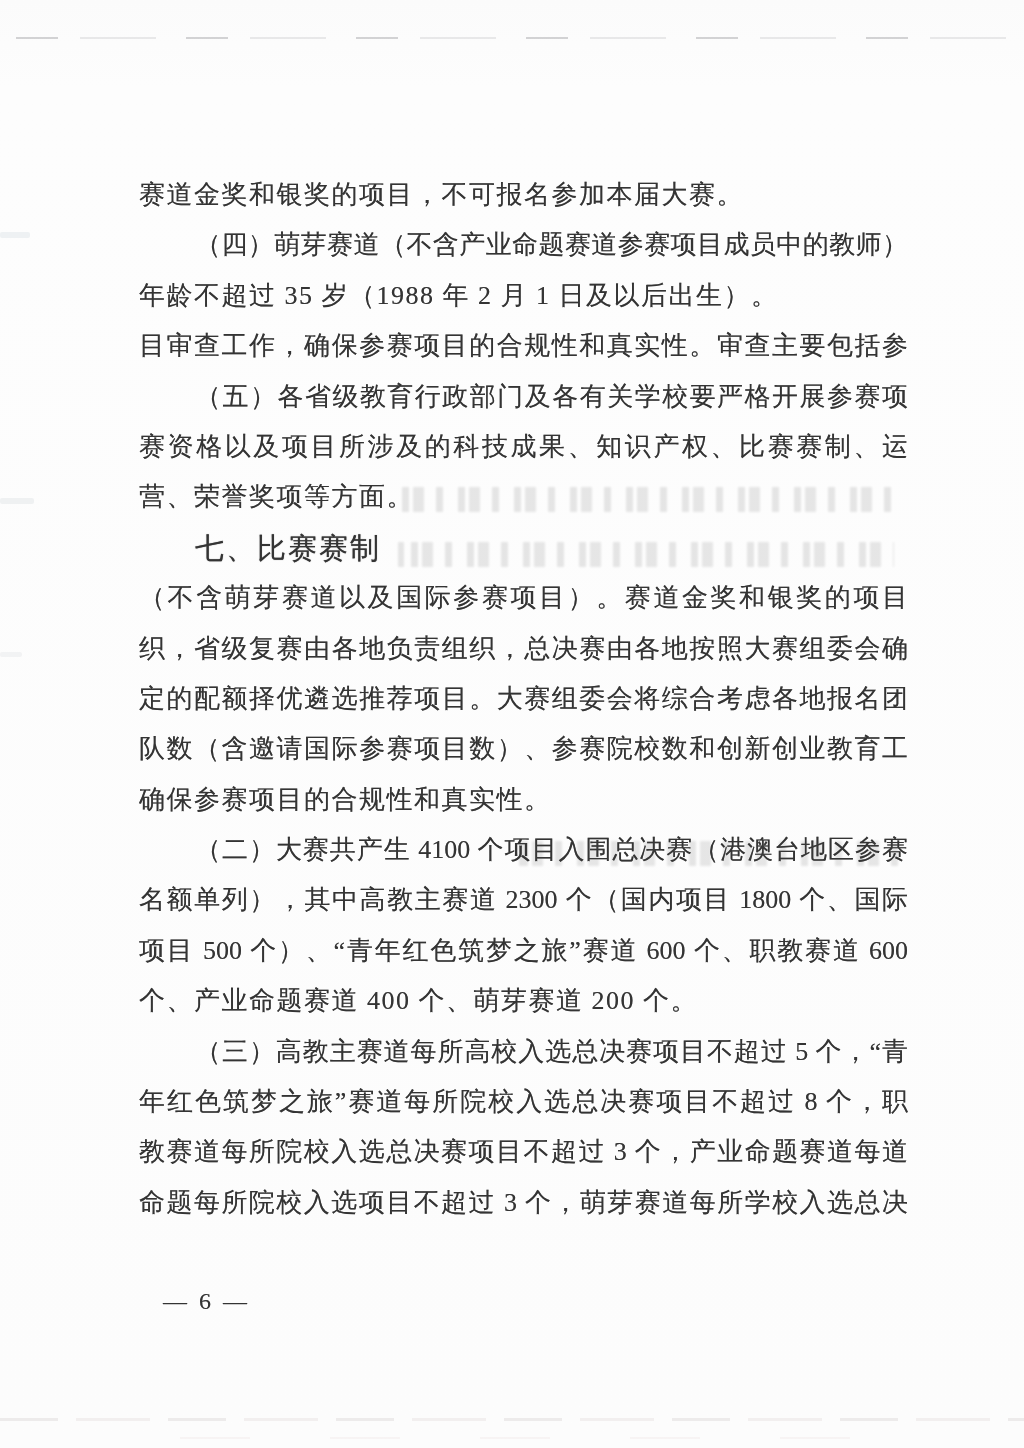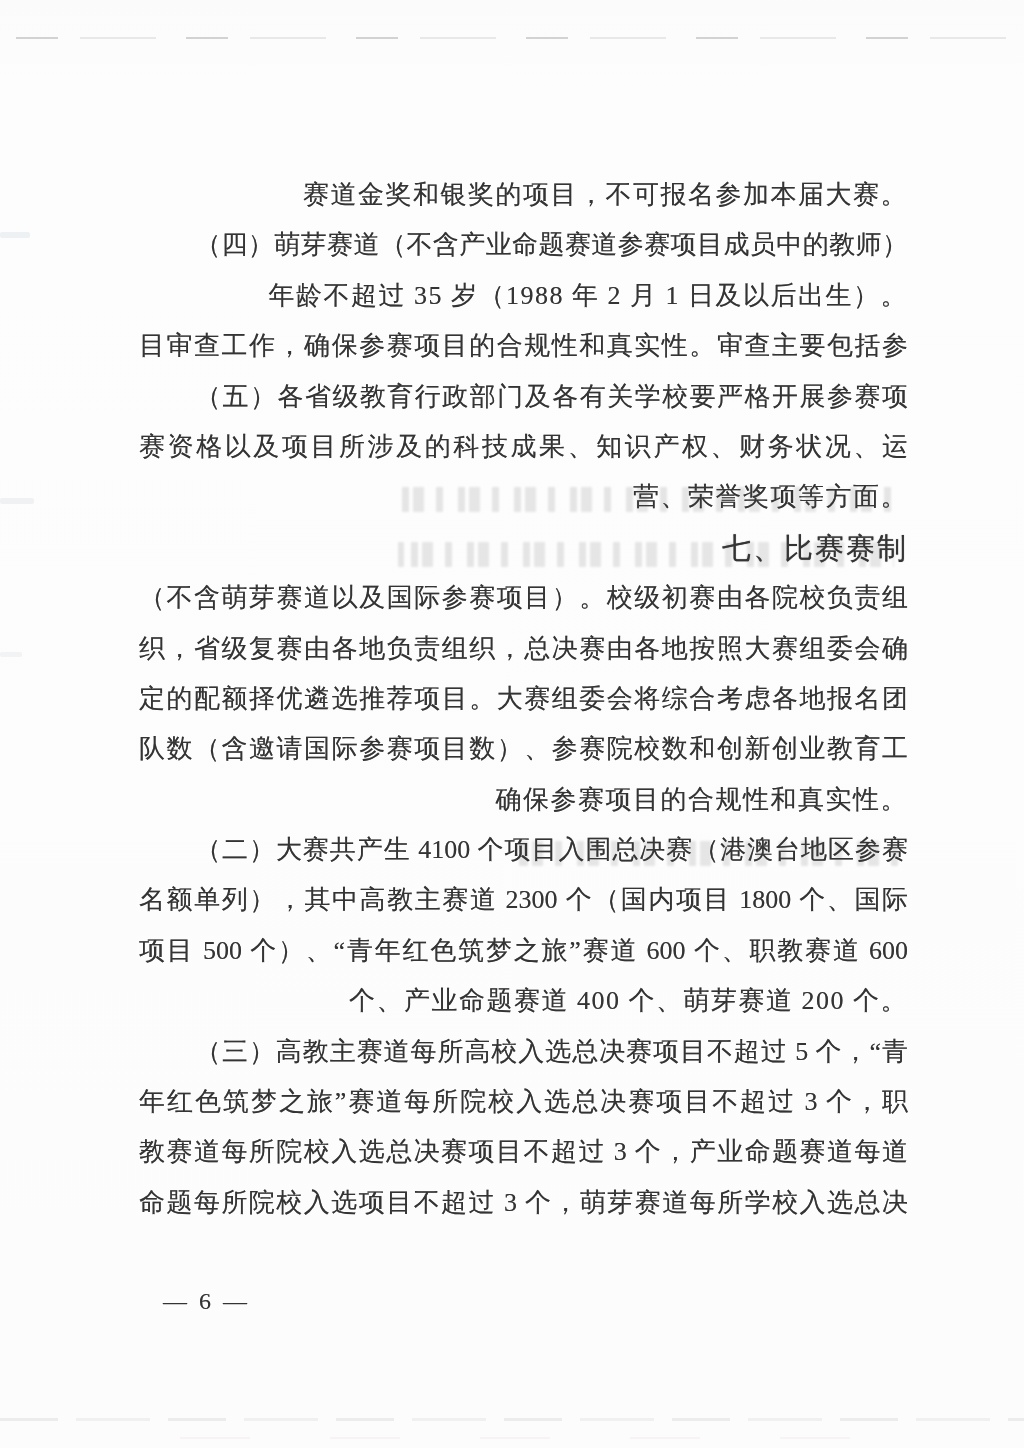--- a/index.html
+++ b/index.html
@@ -50,21 +50,21 @@
   .g3{left:514px;top:841px;width:394px;background-position:7px 0;}
   
   .content{
     position:absolute;left:139px;top:170px;width:769px;
     color:var(--ink);
   }
   .line{
     font-size:26px;
     height:50.4px;line-height:50.4px;
     letter-spacing:1.5px;
-    text-align:right;
+    text-align:left;
     white-space:normal;
     text-shadow:0 0 .6px rgba(52,52,52,.55);
   }
   .line.justify{
     letter-spacing:0;
     text-align:justify;
     text-align-last:justify;
     text-justify:inter-character;
   }
   .line.indent{text-indent:56px;}
@@ -91,34 +91,34 @@
   <div class="edge-mark em2"></div>
   <div class="edge-mark em3"></div>
 
   <div class="content">
 
   <div class="line">赛道金奖和银奖的项目，不可报名参加本届大赛。</div>
       <div class="line indent justify">（四）萌芽赛道（不含产业命题赛道参赛项目成员中的教师）</div>
       <div class="line">年龄不超过 35 岁（1988 年 2 月 1 日及以后出生）。</div>
       <div class="line justify">目审查工作，确保参赛项目的合规性和真实性。审查主要包括参</div>
       <div class="line indent justify">（五）各省级教育行政部门及各有关学校要严格开展参赛项</div>
-      <div class="line justify">赛资格以及项目所涉及的科技成果、知识产权、财务状况、运</div>
+      <div class="line justify">赛资格以及项目所涉及的科技成果、知识产权、比赛赛制、运</div>
       <div class="line">营、荣誉奖项等方面。</div>
       <div class="line indent heading">七、比赛赛制</div>
-      <div class="line justify">（不含萌芽赛道以及国际参赛项目）。校级初赛由各院校负责组</div>
+      <div class="line justify">（不含萌芽赛道以及国际参赛项目）。赛道金奖和银奖的项目</div>
       <div class="line justify">织，省级复赛由各地负责组织，总决赛由各地按照大赛组委会确</div>
       <div class="line justify">定的配额择优遴选推荐项目。大赛组委会将综合考虑各地报名团</div>
       <div class="line justify">队数（含邀请国际参赛项目数）、参赛院校数和创新创业教育工</div>
       <div class="line">确保参赛项目的合规性和真实性。</div>
       <div class="line indent justify">（二）大赛共产生 4100 个项目入围总决赛（港澳台地区参赛</div>
       <div class="line justify">名额单列），其中高教主赛道 2300 个（国内项目 1800 个、国际</div>
       <div class="line justify">项目 500 个）、“青年红色筑梦之旅”赛道 600 个、职教赛道 600</div>
       <div class="line">个、产业命题赛道 400 个、萌芽赛道 200 个。</div>
       <div class="line indent justify">（三）高教主赛道每所高校入选总决赛项目不超过 5 个，“青</div>
-      <div class="line justify">年红色筑梦之旅”赛道每所院校入选总决赛项目不超过 3 个，职</div>
+      <div class="line justify">年红色筑梦之旅”赛道每所院校入选总决赛项目不超过 8 个，职</div>
       <div class="line justify">教赛道每所院校入选总决赛项目不超过 3 个，产业命题赛道每道</div>
       <div class="line justify">命题每所院校入选项目不超过 3 个，萌芽赛道每所学校入选总决</div>
     </div>
 
   <div class="ghost g1"></div>
   <div class="ghost g2"></div>
   <div class="ghost g3"></div>
 
   <div class="footer">— 6 —</div>
 

